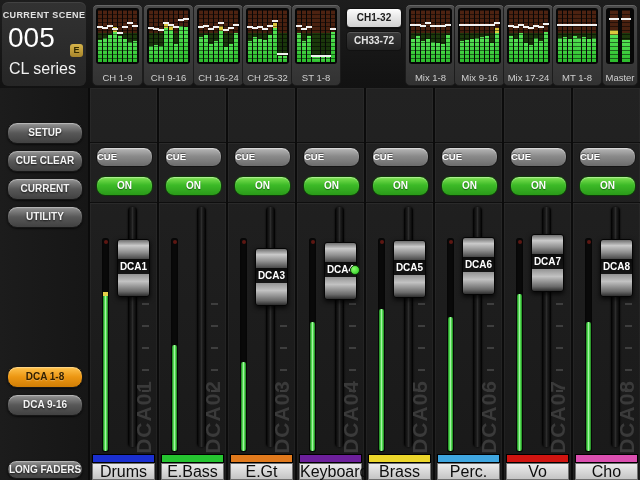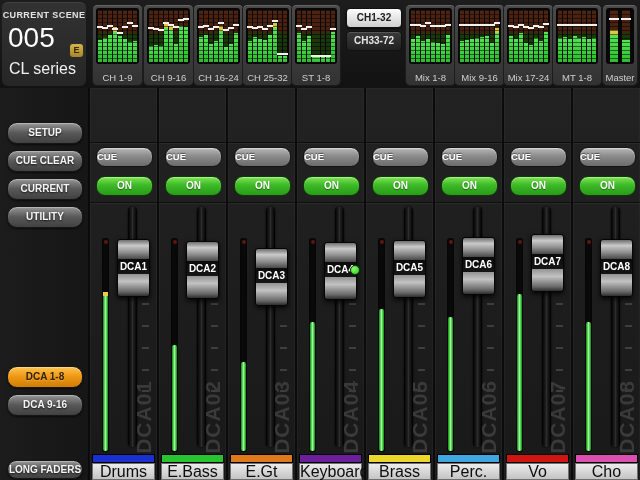--- a/index.html
+++ b/index.html
@@ -584,23 +584,20 @@
           <div class="clip-dot"></div>
           <div class="meter-fill" style="height: 106px;"></div>
         </div>
         <div class="fader-track"></div>
         <div class="tick" style="top: 215px;"></div>
         <div class="tick" style="top: 237px;"></div>
         <div class="tick" style="top: 259px;"></div>
         <div class="tick" style="top: 281px;"></div>
         <div class="tick" style="top: 302px;"></div>
         <div class="strip-id">DCA02</div>
-        <div class="knob" style="top: 153px;">
-          <div class="knob-band">DCA2</div>
-        </div>
         <div class="color-bar" style="background: rgb(37, 196, 48);"></div>
         <div class="name-tag">E.Bass</div>
       </div>
       <div class="strip">
         <div class="hdiv" style="top: 54px;"></div>
         <div class="hdiv" style="top: 114px;"></div>
         <div class="cue-btn">CUE</div>
         <div class="on-btn">ON</div>
         <div class="meter-track">
           <div class="clip-dot"></div>

